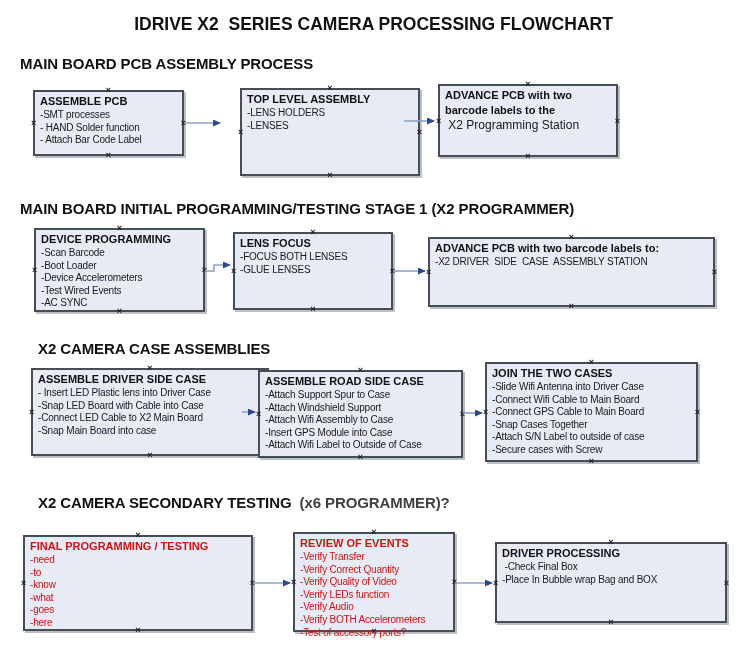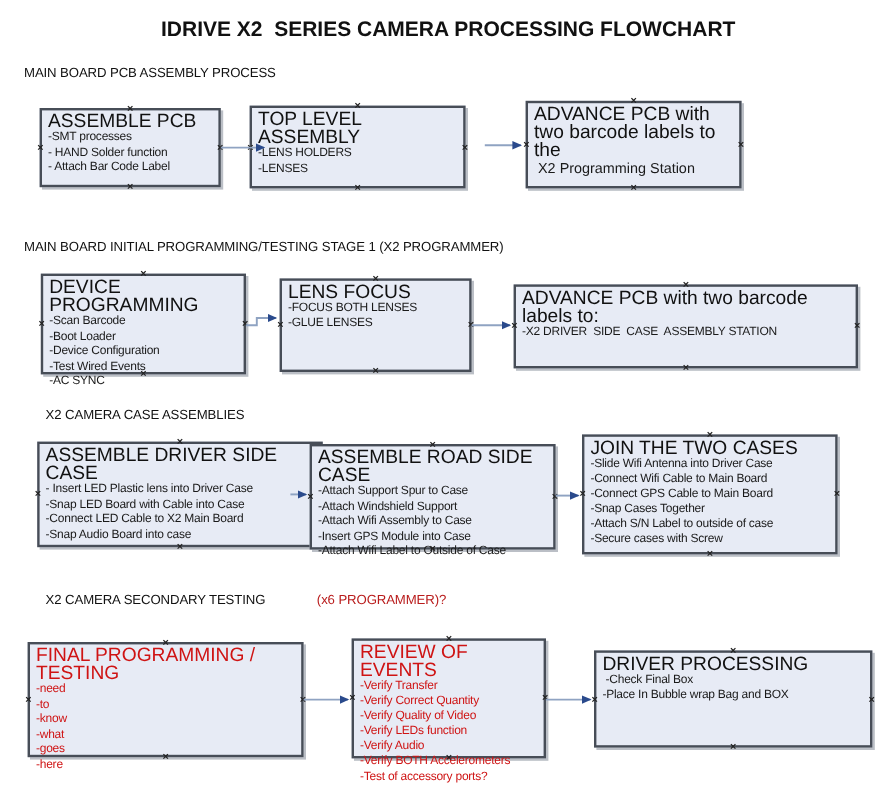--- a/index.html
+++ b/index.html
@@ -1,29 +1,29 @@
 <!DOCTYPE html>
 <html><head>
 <meta charset="utf-8">
 <style>
   html,body{margin:0;padding:0;background:#fff;}
   .page{position:relative;width:747px;height:662px;background:#ffffff;overflow:hidden;
         font-family:"Liberation Sans", sans-serif;color:#161616;border-radius:12px;}
   .doc-title{position:absolute;top:14px;left:0;width:747px;text-align:center;
              font-size:17.5px;font-weight:bold;white-space:pre;color:#111;}
-  .sec-heading{position:absolute;font-size:11px;font-weight:normal;white-space:pre;color:#111;letter-spacing:-0.1px;}
+  .sec-heading{position:absolute;font-size:15px;font-weight:bold;white-space:pre;color:#111;letter-spacing:-0.1px;}
   #h1{left:20px;top:55px;}
   #h2{left:20px;top:200px;}
   #h3{left:38px;top:340px;}
   #h4{left:38px;top:494px;}
-  .red-text{color:#b91c1c;margin-left:37px;}
+  .red-text{color:#404040;}
 
   .box{position:absolute;box-sizing:border-box;background:#e7ebf5;border:2px solid #474d57;
        box-shadow:2px 2px 0 rgba(150,156,168,.65);padding:2px 4px 2px 5px;}
-  .box-title{font-size:16px;font-weight:normal;line-height:15px;white-space:pre-wrap;color:#111;}
+  .box-title{font-size:11px;font-weight:bold;line-height:15px;white-space:pre-wrap;color:#111;}
   .box-item{font-size:10px;line-height:12.6px;letter-spacing:-0.2px;white-space:pre-wrap;color:#1a1a1a;}
   .box.red .box-title,.box.red .box-item{color:#cf1414;}
   .box.items-bold .box-item{font-weight:normal;font-size:12px;line-height:15px;letter-spacing:0;}
 
   .handle{position:absolute;font-size:9px;line-height:9px;color:#222;font-weight:bold;}
   .handle::before{content:"\00d7";}
   .h-t{top:-6px;left:50%;transform:translateX(-50%);}
   .h-b{bottom:-6px;left:50%;transform:translateX(-50%);}
   .h-l{left:-4px;top:50%;transform:translateY(-50%);}
   .h-r{right:-4px;top:50%;transform:translateY(-50%);}
@@ -48,21 +48,21 @@
       <span class="handle h-b"></span>
       <span class="handle h-l"></span>
       <span class="handle h-r"></span>
     <div class="box-title">ASSEMBLE PCB</div>
     <div class="box-items">
         <div class="box-item">-SMT processes</div>
         <div class="box-item">- HAND Solder function</div>
         <div class="box-item">- Attach Bar Code Label</div>
       </div>
   </div>
-  <div class="box" style="left:208px;top:88px;width:180px;height:69px">
+  <div class="box" style="left:240px;top:88px;width:180px;height:88px">
     <span class="handle h-t"></span>
       <span class="handle h-b"></span>
       <span class="handle h-l"></span>
       <span class="handle h-r"></span>
     <div class="box-title">TOP LEVEL ASSEMBLY</div>
     <div class="box-items">
         <div class="box-item">-LENS HOLDERS</div>
         <div class="box-item">-LENSES</div>
       </div>
   </div>
@@ -79,21 +79,21 @@
 
   <div class="box" style="left:34px;top:228px;width:171px;height:84px">
     <span class="handle h-t"></span>
       <span class="handle h-b"></span>
       <span class="handle h-l"></span>
       <span class="handle h-r"></span>
     <div class="box-title">DEVICE PROGRAMMING</div>
     <div class="box-items">
         <div class="box-item">-Scan Barcode</div>
         <div class="box-item">-Boot Loader</div>
-        <div class="box-item">-Device Configuration</div>
+        <div class="box-item">-Device Accelerometers</div>
         <div class="box-item">-Test Wired Events</div>
         <div class="box-item">-AC SYNC</div>
       </div>
   </div>
   <div class="box" style="left:233px;top:232px;width:160px;height:78px">
     <span class="handle h-t"></span>
       <span class="handle h-b"></span>
       <span class="handle h-l"></span>
       <span class="handle h-r"></span>
     <div class="box-title">LENS FOCUS</div>
@@ -116,21 +116,21 @@
   <div class="box" style="left:31px;top:368px;width:238px;height:88px">
     <span class="handle h-t"></span>
       <span class="handle h-b"></span>
       <span class="handle h-l"></span>
       <span class="handle h-r"></span>
     <div class="box-title">ASSEMBLE DRIVER SIDE CASE</div>
     <div class="box-items">
         <div class="box-item">- Insert LED Plastic lens into Driver Case</div>
         <div class="box-item">-Snap LED Board with Cable into Case</div>
         <div class="box-item">-Connect LED Cable to X2 Main Board</div>
-        <div class="box-item">-Snap Audio Board into case</div>
+        <div class="box-item">-Snap Main Board into case</div>
       </div>
   </div>
   <div class="box" style="left:258px;top:370px;width:205px;height:88px">
     <span class="handle h-t"></span>
       <span class="handle h-b"></span>
       <span class="handle h-l"></span>
       <span class="handle h-r"></span>
     <div class="box-title">ASSEMBLE ROAD SIDE CASE</div>
     <div class="box-items">
         <div class="box-item">-Attach Support Spur to Case</div>

